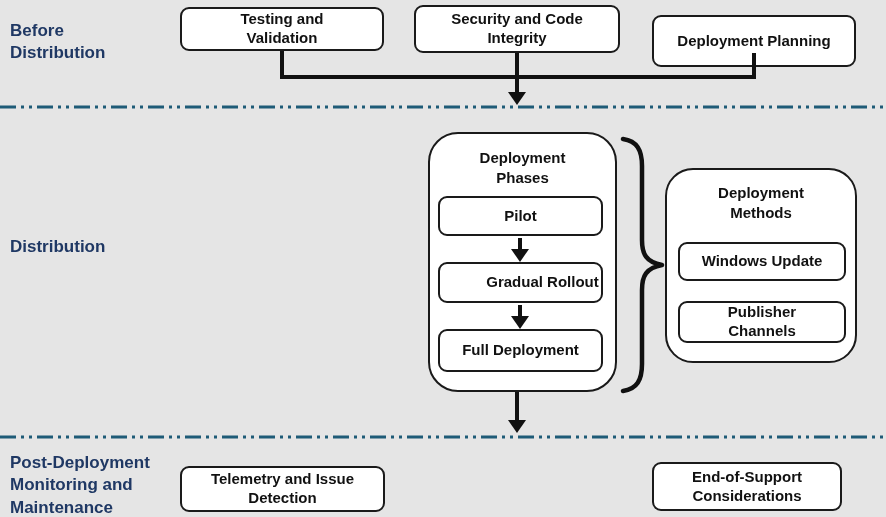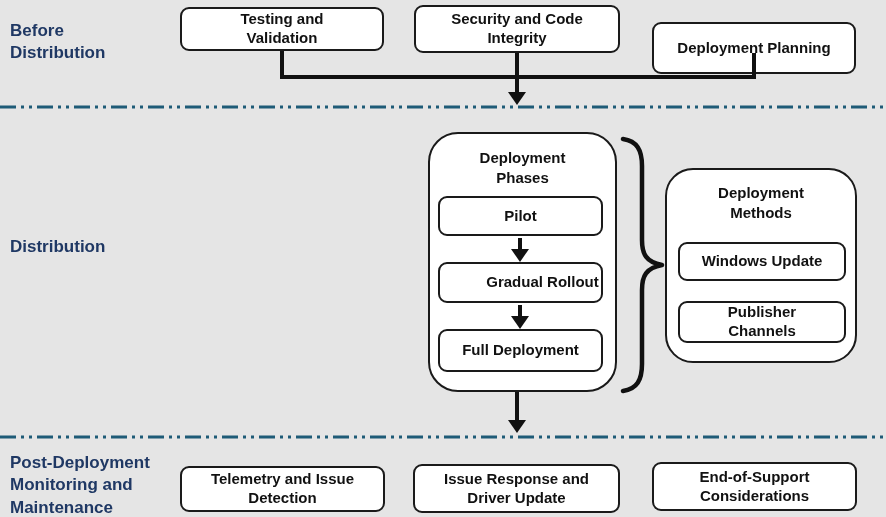--- a/index.html
+++ b/index.html
@@ -83,21 +83,21 @@
 
 <div class="canvas">
 
   <div class="section-label" style="left:10px;top:20px;width:170px;">Before
 Distribution</div>
 
   <div class="node" style="left:414px;top:5px;width:206px;height:48px;">Security and Code
 Integrity</div>
   <div class="node" style="left:180px;top:7px;width:204px;height:44px;">Testing and
 Validation</div>
-  <div class="node" style="left:652px;top:22px;width:204px;height:52px;">Deployment Planning</div>
+  <div class="node" style="left:652px;top:15px;width:204px;height:52px;">Deployment Planning</div>
 
   <div class="vline" style="left:280px;top:51px;height:28px;"></div>
   <div class="vline" style="left:752px;top:53px;height:26px;"></div>
   <div class="hline" style="left:280px;top:75px;width:476px;"></div>
   <div class="vline" style="left:515px;top:53px;height:40px;"></div>
   <div class="arrow-head" style="left:508px;top:92px;"></div>
 
   <svg class="divider" style="top:104px;">
     <line x1="0" y1="3" x2="886" y2="3"></line>
   </svg>
@@ -136,18 +136,16 @@
   <svg class="divider" style="top:434px;">
     <line x1="0" y1="3" x2="886" y2="3"></line>
   </svg>
 
   <div class="section-label" style="left:10px;top:452px;width:175px;">Post-Deployment
 Monitoring and
 Maintenance</div>
 
   <div class="node" style="left:180px;top:466px;width:205px;height:46px;text-align:center;">Telemetry and Issue
 Detection</div>
-  <div class="node" style="left:413px;top:464px;width:207px;height:49px;">Issue Response and
-Driver Update</div>
-  <div class="node" style="left:652px;top:462px;width:205px;height:49px;">End-of-Support
+  <div class="node" style="left:652px;top:462px;width:190px;height:49px;">End-of-Support
 Considerations</div>
 
 </div>
 
 </body></html>

